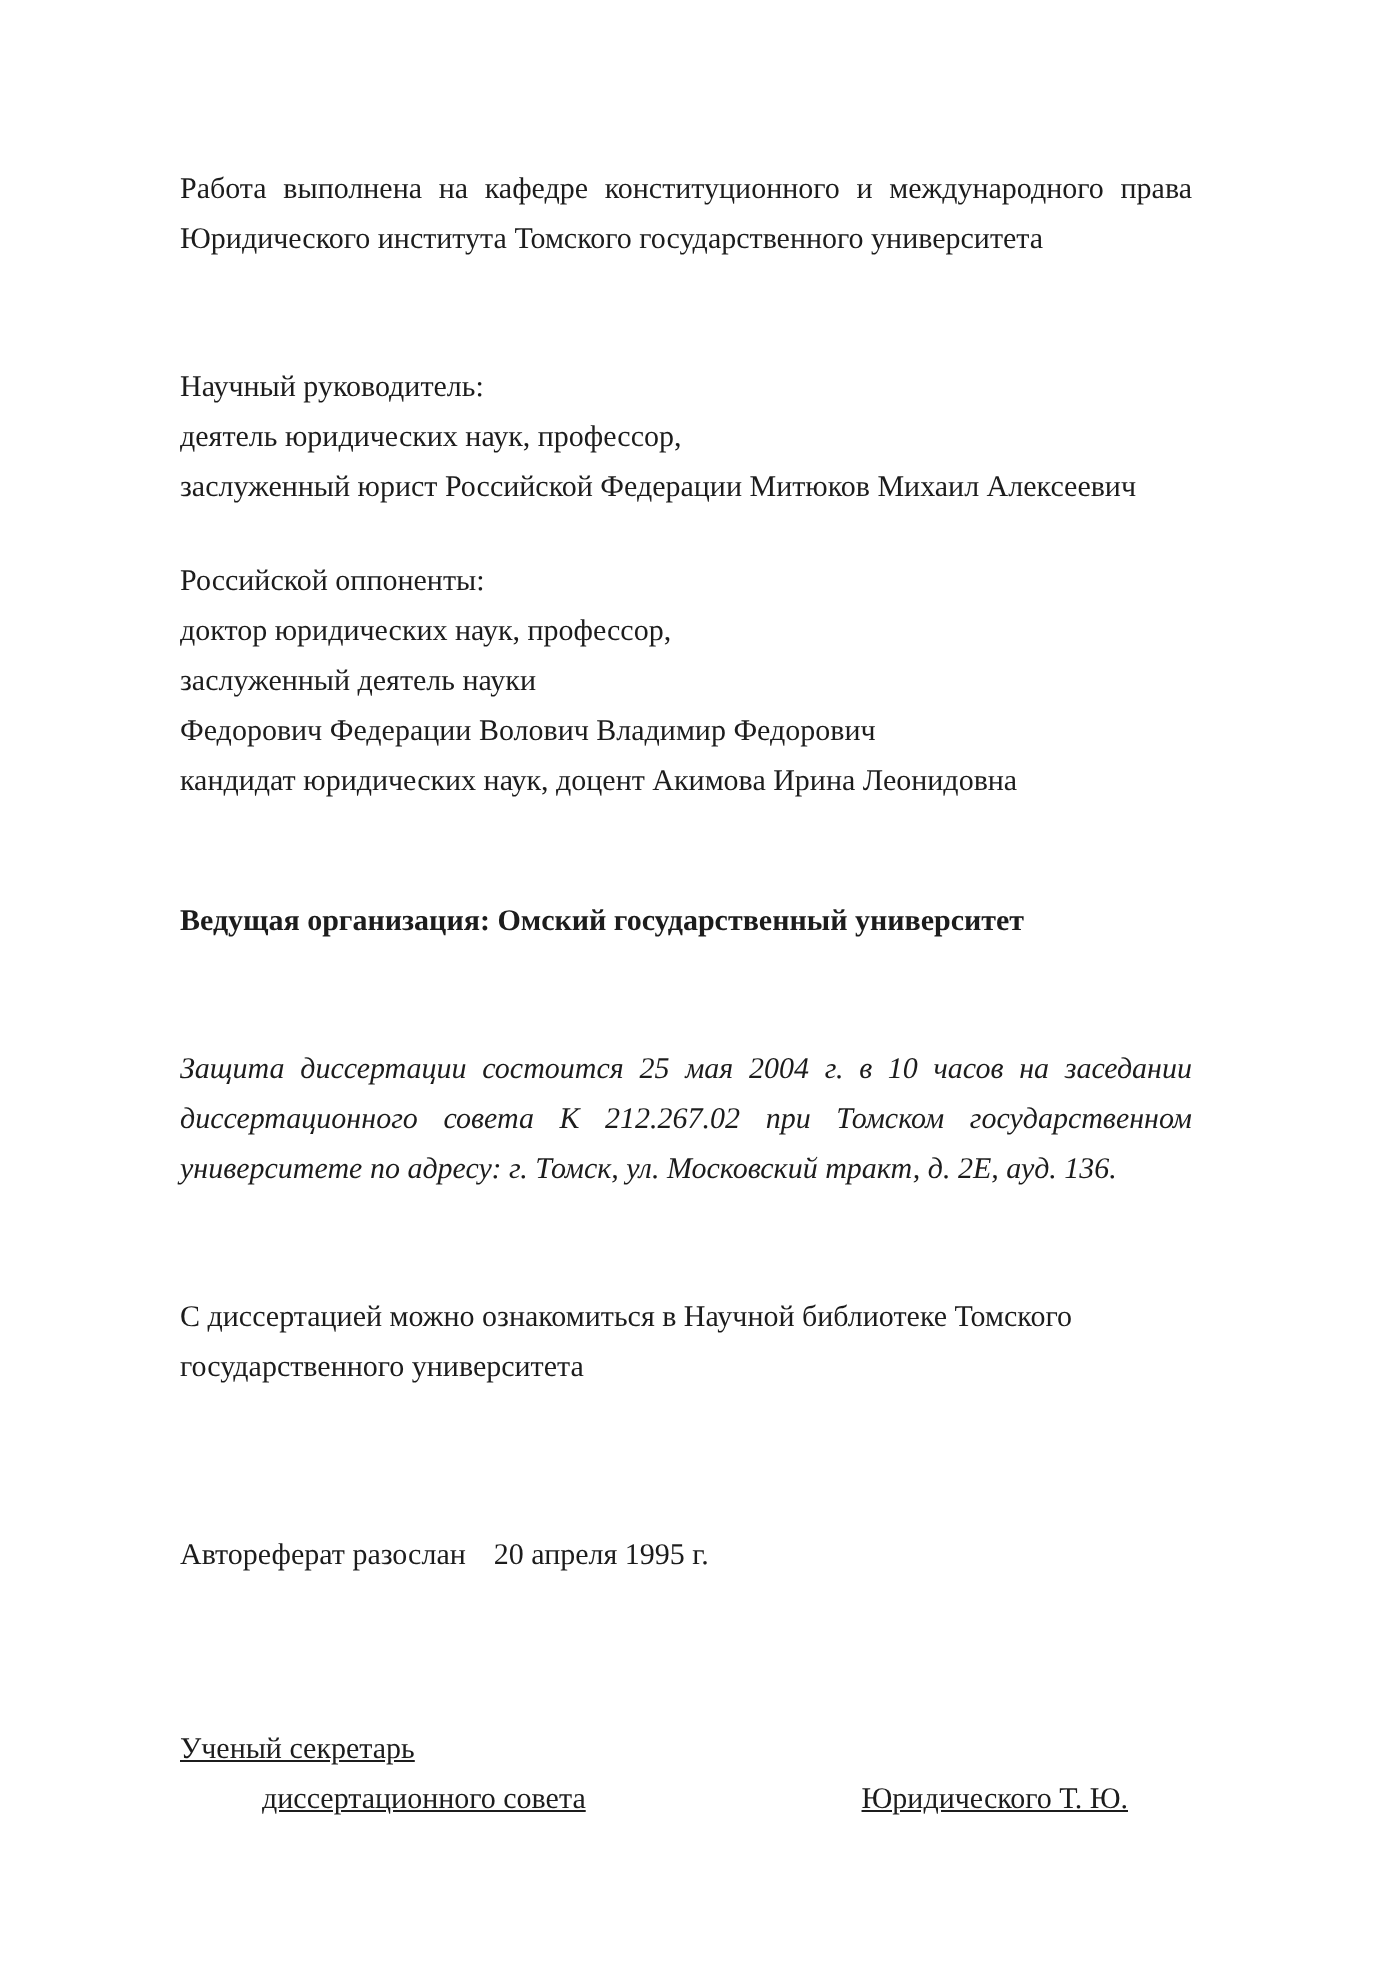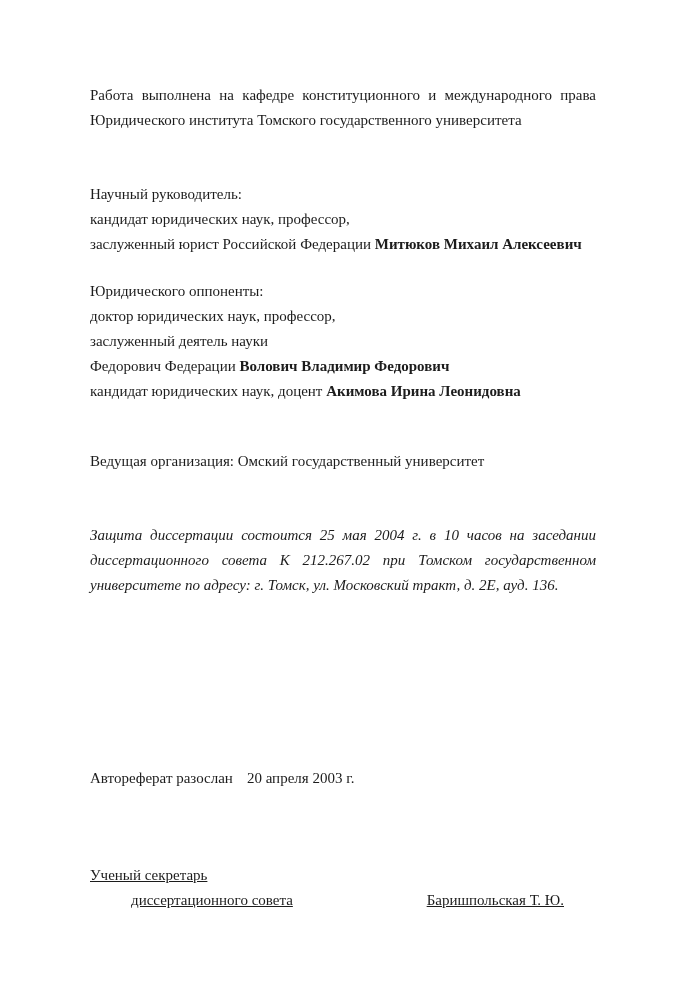--- a/index.html
+++ b/index.html
@@ -23,25 +23,25 @@
   .block {
     position: absolute;
     left: 90px;
     width: 506px;
   }
   .line { text-align: left; }
   .just {
     text-align: justify;
     text-align-last: justify;
   }
-  strong { font-weight: bold; }
+  strong { font-weight: normal; }
   .b-affiliation { top: 83px; }
   .b-supervisor  { top: 182px; }
   .b-opponents   { top: 279px; }
-  .b-leading     { top: 449px; }
+  .b-leading     { top: 449px; font-weight: bold; }
   .b-defense     { top: 523px; font-style: italic; }
   .b-library     { top: 647px; }
   .b-sent        { top: 766px; }
   .b-secretary   { top: 863px; text-decoration: underline; }
   .sent-date { margin-left: 14px; }
   .sig-row {
     display: flex;
     align-items: baseline;
     margin-left: 41px;
   }
@@ -55,48 +55,52 @@
 
 <div class="page">
 
   <div class="block b-affiliation">
     <div class="line just">Работа выполнена на кафедре конституционного и международного права</div>
     <div class="line">Юридического института Томского государственного университета</div>
   </div>
 
   <div class="block b-supervisor">
     <div class="line">Научный руководитель:</div>
-    <div class="line">кандидат юридических наук, профессор,</div>
+    <div class="line">деятель юридических наук, профессор,</div>
     <div class="line"><span>заслуженный юрист Российской Федерации  </span><strong>Митюков Михаил Алексеевич</strong></div>
   </div>
 
   <div class="block b-opponents">
-    <div class="line">Юридического оппоненты:</div>
+    <div class="line">Российской оппоненты:</div>
     <div class="line">доктор юридических наук, профессор,</div>
     <div class="line">заслуженный деятель науки</div>
     <div class="line"><span>Федорович Федерации </span><strong>Волович Владимир Федорович</strong></div>
     <div class="line"><span>кандидат юридических наук, доцент </span><strong>Акимова Ирина Леонидовна</strong></div>
   </div>
 
   <div class="block b-leading">
     <div class="line">Ведущая организация: Омский государственный университет</div>
   </div>
 
   <div class="block b-defense">
     <div class="line just">Защита диссертации состоится 25 мая 2004 г. в 10 часов на заседании</div>
     <div class="line just">диссертационного совета К 212.267.02 при Томском государственном</div>
     <div class="line">университете по адресу: г. Томск, ул. Московский тракт, д. 2Е, ауд. 136.</div>
   </div>
 
+  <div class="block b-library">
+    <div class="line">С диссертацией можно ознакомиться в Научной библиотеке Томского</div>
+    <div class="line">государственного университета</div>
+  </div>
 
   <div class="block b-sent">
-    <span>Автореферат разослан</span><span class="sent-date">20 апреля 2003 г.</span>
+    <span>Автореферат разослан</span><span class="sent-date">20 апреля 1995 г.</span>
   </div>
 
   <div class="block b-secretary">
     <div class="line">Ученый секретарь</div>
     <div class="line sig-row">
       <span>диссертационного совета</span>
-      <span class="sig-name">Баришпольская Т. Ю.</span>
+      <span class="sig-name">Юридического Т. Ю.</span>
     </div>
   </div>
 
 </div>
 
 </body></html>

